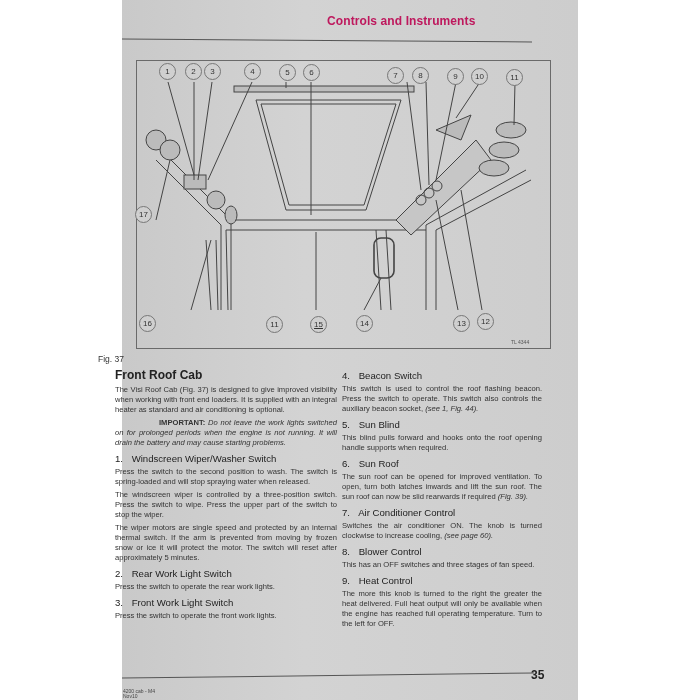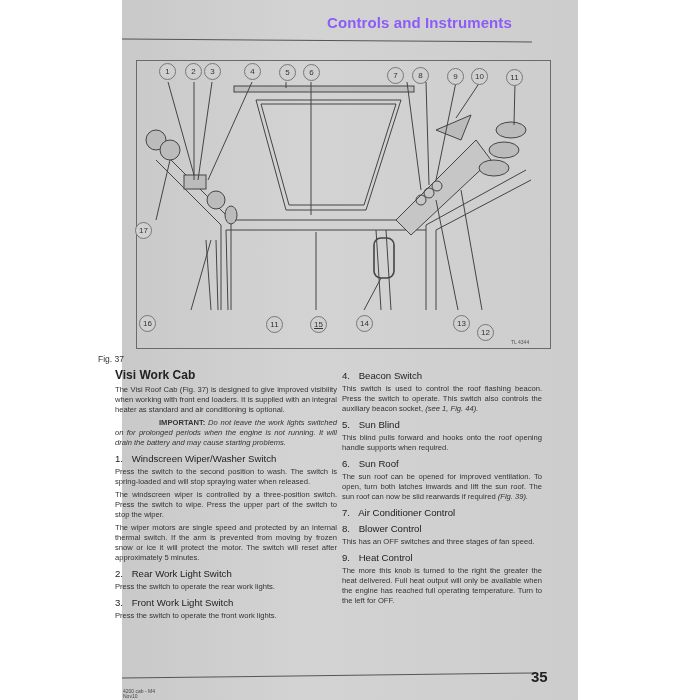--- a/index.html
+++ b/index.html
@@ -1,34 +1,34 @@
 <!DOCTYPE html>
 <html><head>
 <meta charset="utf-8">
 <style>
   html, body { margin:0; padding:0; }
   body { width:700px; height:700px; background:#ffffff; position:relative; overflow:hidden;
          font-family:"Liberation Sans", sans-serif; color:#2a2a2a; }
   .page { position:absolute; left:122px; top:0; width:456px; height:700px;
           background:linear-gradient(90deg,#c9c9c9 0%,#d3d3d3 40%,#cdcdcd 100%); }
-  .header-title { position:absolute; left:205px; top:14px; font-size:15px; font-weight:bold; color:#8b5cf6; letter-spacing:0.1px; }
+  .header-title { position:absolute; left:205px; top:14px; font-size:12px; font-weight:bold; color:#be185d; letter-spacing:0.1px; }
   .rule { position:absolute; background:#555; height:1px; }
   .fig-frame { position:absolute; left:136px; top:60px; width:413px; height:287px; border:1px solid #6a6a6a; }
   .callout { position:absolute; width:15px; height:15px; border:1px solid #777; border-radius:50%;
              font-size:8px; line-height:15px; text-align:center; color:#333; background:#d0d0d0; }
   .fig-id { position:absolute; font-size:5px; color:#555; }
   .fig-caption { position:absolute; left:98px; top:354px; font-size:8.5px; color:#333; }
   .col { position:absolute; font-size:7.6px; line-height:10px; color:#333; text-align:justify; }
   .col p { margin:0 0 3px 0; }
   .h-main { font-size:12px; font-weight:bold; margin:0 0 5px 0; color:#222; }
   .h-sec { font-size:9.6px; margin:6px 0 3px 0; color:#222; }
   .h-sec .num { display:inline-block; width:14px; }
   .imp { font-weight:bold;padding-left:44px; }
   .ital { font-style:italic; }
-  .page-num { position:absolute; left:531px; top:668px; font-size:15px; font-weight:bold; color:#222; }
+  .page-num { position:absolute; left:531px; top:668px; font-size:12px; font-weight:bold; color:#222; }
   .footer-code { position:absolute; left:123px; top:689px; font-size:5px; color:#444; line-height:5px; }
   svg.drawing { position:absolute; left:136px; top:60px; }
 </style>
 </head>
 <body>
 
 <div class="page"></div>
 
 <div class="header-title" style="left:327px;">Controls and Instruments</div>
 <div class="rule" style="left:122px; top:40px; width:410px; transform:rotate(0.4deg);"></div>
@@ -80,33 +80,33 @@
 <div class="callout" style="left:185px; top:63px;">2</div>
 <div class="callout" style="left:204px; top:63px;">3</div>
 <div class="callout" style="left:244px; top:63px;">4</div>
 <div class="callout" style="left:279px; top:64px;">5</div>
 <div class="callout" style="left:303px; top:64px;">6</div>
 <div class="callout" style="left:387px; top:67px;">7</div>
 <div class="callout" style="left:412px; top:67px;">8</div>
 <div class="callout" style="left:447px; top:68px;">9</div>
 <div class="callout" style="left:471px; top:68px;">10</div>
 <div class="callout" style="left:506px; top:69px;">11</div>
-<div class="callout" style="left:135px; top:222px;">17</div>
+<div class="callout" style="left:135px; top:206px;">17</div>
 <div class="callout" style="left:139px; top:315px;">16</div>
 <div class="callout" style="left:266px; top:316px;">11</div>
 <div class="callout" style="left:310px; top:316px;text-decoration:underline;">15</div>
 <div class="callout" style="left:356px; top:315px;">14</div>
 <div class="callout" style="left:453px; top:315px;">13</div>
-<div class="callout" style="left:477px; top:324px;">12</div>
+<div class="callout" style="left:477px; top:313px;">12</div>
 <div class="fig-id" style="left:511px; top:339px;">TL 4344</div>
 
 <div class="fig-caption">Fig. 37</div>
 
 <div class="col" style="left:115px; top:370px; width:222px;">
-  <div class="h-main">Visi Work Cab</div>
+  <div class="h-main">Front Roof Cab</div>
   <p>The Visi Roof Cab (Fig. 37) is designed to give improved visibility when working with front end loaders. It is supplied with an integral heater as standard and air conditioning is optional.</p>
   <p><span class="imp">IMPORTANT:</span> <span class="ital">Do not leave the work lights switched on for prolonged periods when the engine is not running. It will drain the battery and may cause starting problems.</span></p>
 
   <div class="h-sec"><span class="num">1.</span> <span>Windscreen Wiper/Washer Switch</span></div>
   <p>Press the switch to the second position to wash. The switch is spring-loaded and will stop spraying water when released.</p>
   <p>The windscreen wiper is controlled by a three-position switch. Press the switch to wipe. Press the upper part of the switch to stop the wiper.</p>
   <p>The wiper motors are single speed and protected by an internal thermal switch. If the arm is prevented from moving by frozen snow or ice it will protect the motor. The switch will reset after approximately 5 minutes.</p>
 
   <div class="h-sec"><span class="num">2.</span> <span>Rear Work Light Switch</span></div>
   <p>Press the switch to operate the rear work lights.</p>
@@ -119,20 +119,21 @@
   <div class="h-sec" style="margin-top:0;"><span class="num">4.</span> <span>Beacon Switch</span></div>
   <p><span>This switch is used to control the roof flashing beacon. Press the switch to operate. This switch also controls the auxiliary beacon socket,</span> <span class="ital">(see 1, Fig. 44).</span></p>
 
   <div class="h-sec"><span class="num">5.</span> <span>Sun Blind</span></div>
   <p>This blind pulls forward and hooks onto the roof opening handle supports when required.</p>
 
   <div class="h-sec"><span class="num">6.</span> <span>Sun Roof</span></div>
   <p><span>The sun roof can be opened for improved ventilation. To open, turn both latches inwards and lift the sun roof. The sun roof can now be slid rearwards if required</span> <span class="ital">(Fig. 39).</span></p>
 
   <div class="h-sec"><span class="num">7.</span> <span>Air Conditioner Control</span></div>
+  <p><span>Switches the air conditioner ON. The knob is turned clockwise to increase cooling,</span> <span class="ital">(see page 60).</span></p>
 
   <div class="h-sec"><span class="num">8.</span> <span>Blower Control</span></div>
   <p>This has an OFF switches and three stages of fan speed.</p>
 
   <div class="h-sec"><span class="num">9.</span> <span>Heat Control</span></div>
   <p>The more this knob is turned to the right the greater the heat delivered. Full heat output will only be available when the engine has reached full operating temperature. Turn to the left for OFF.</p>
 </div>
 
 <div class="rule" style="left:122px; top:675px; width:412px; transform:rotate(-0.7deg);"></div>
 <div class="page-num">35</div>

